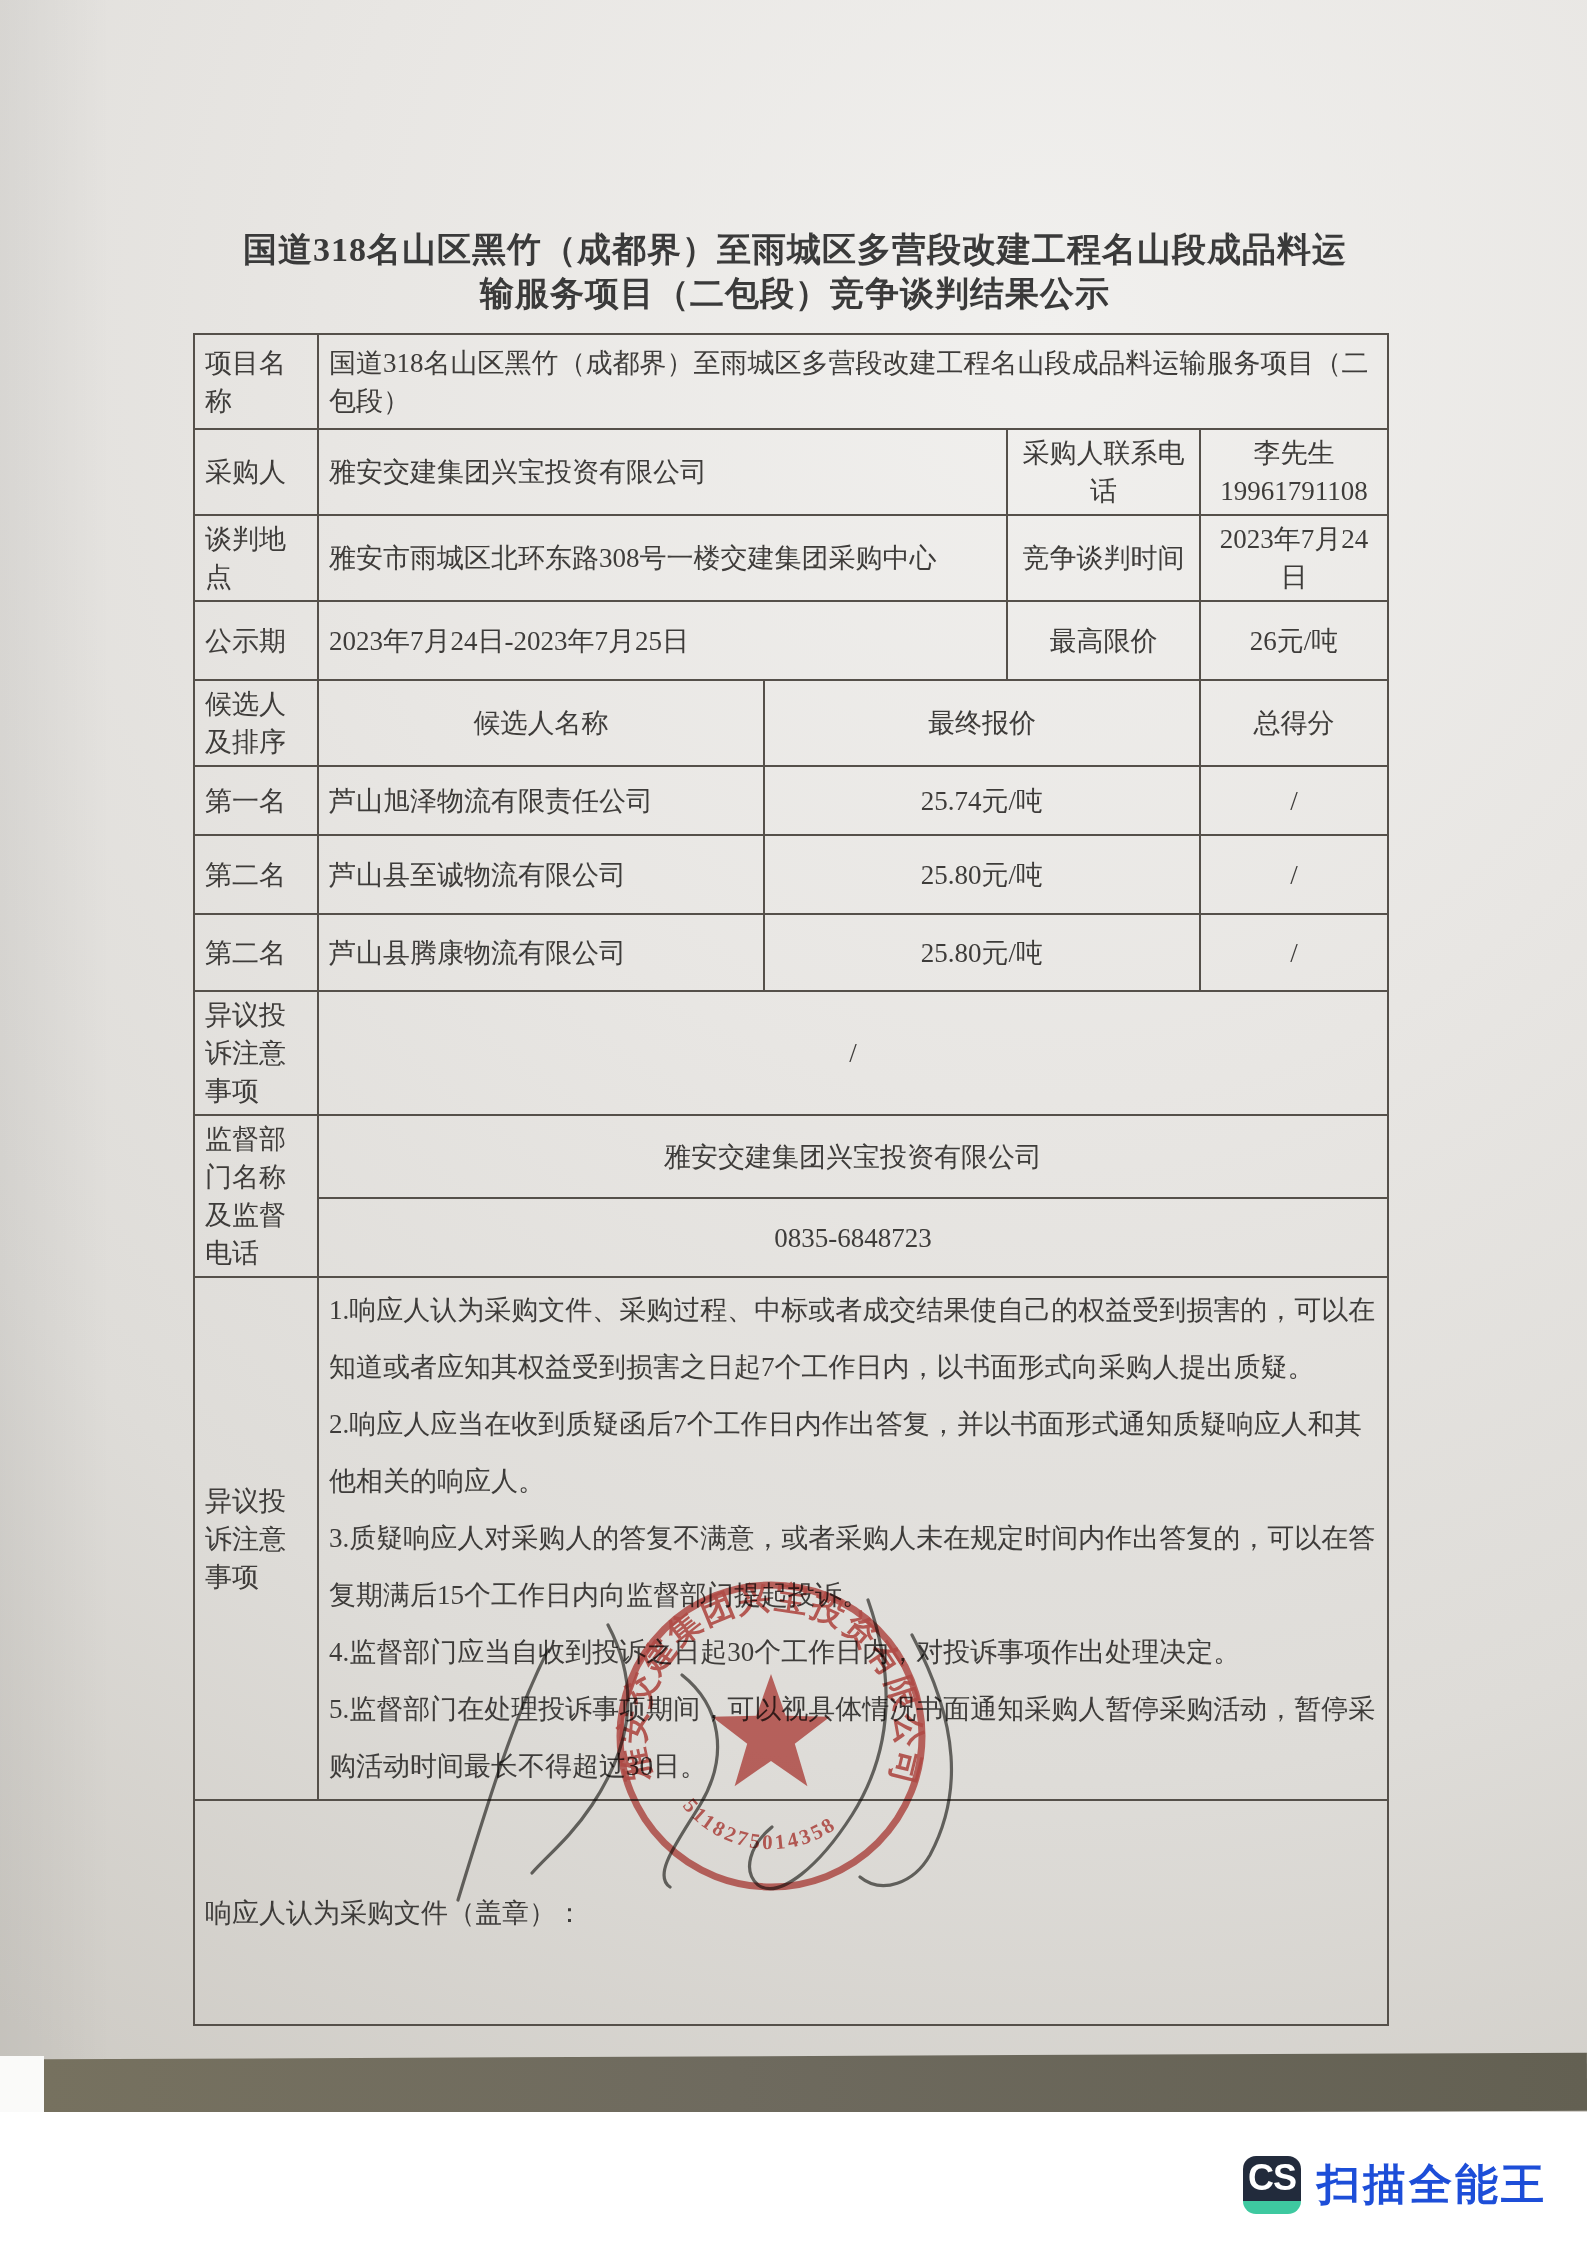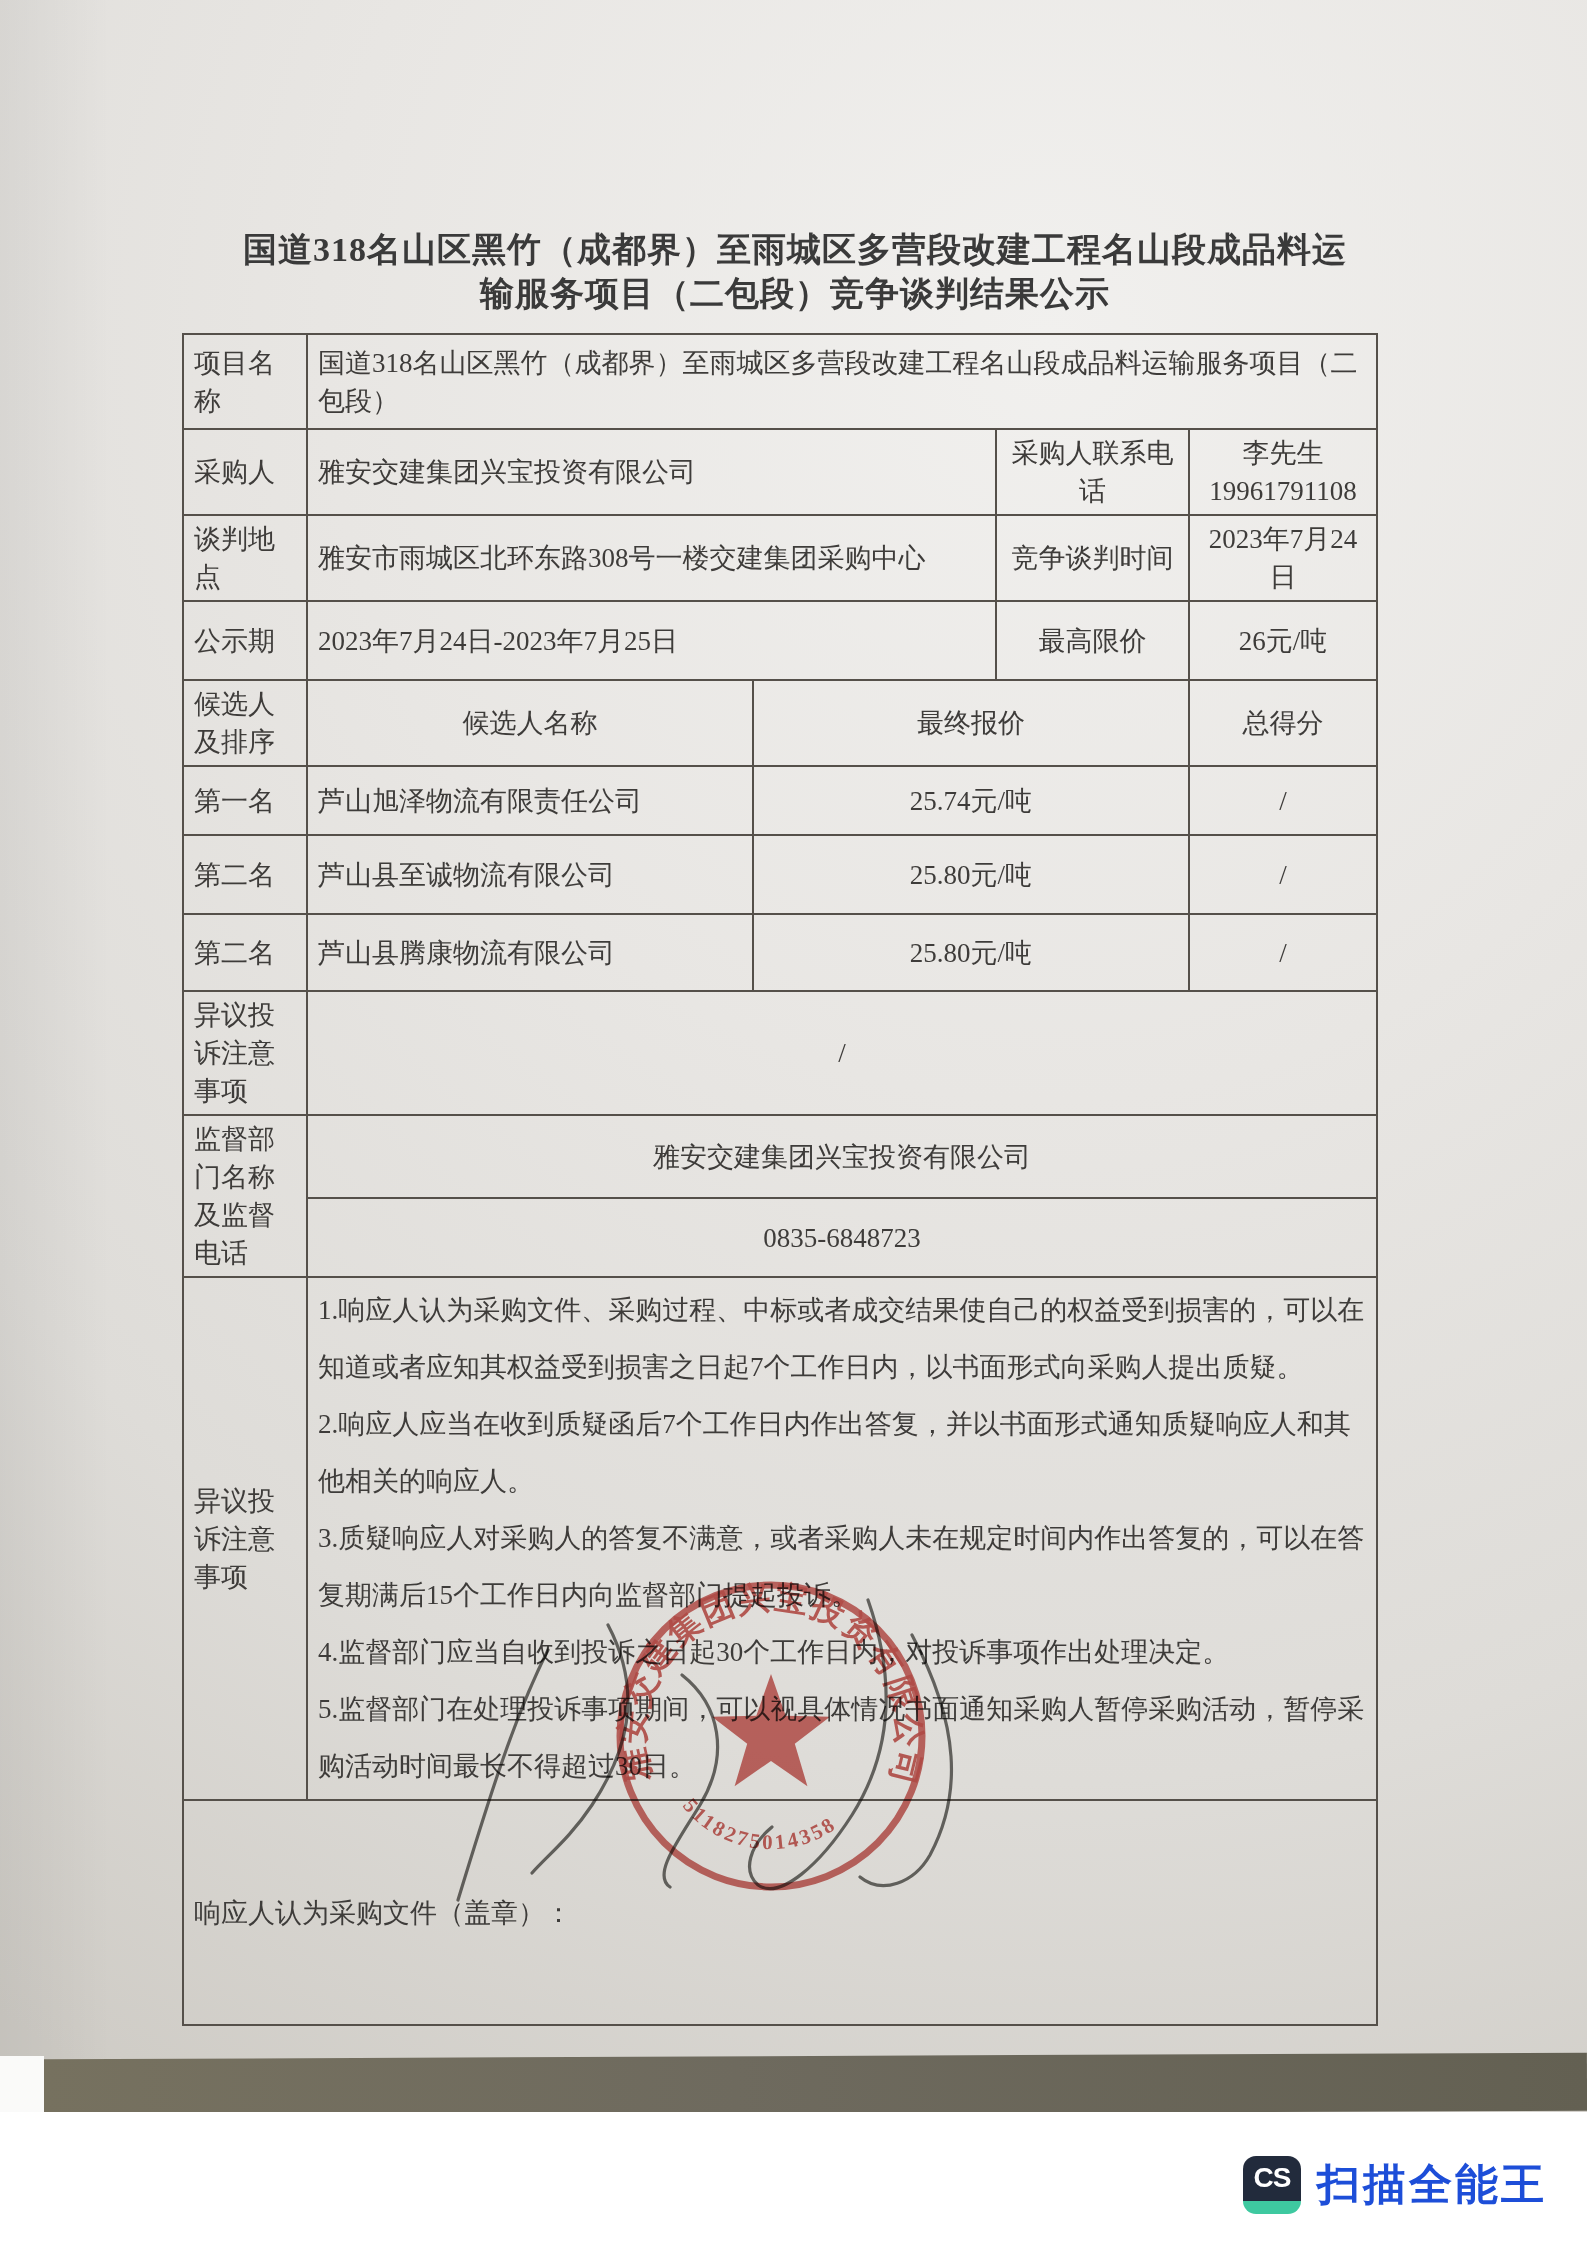--- a/index.html
+++ b/index.html
@@ -21,21 +21,21 @@
     transform:rotate(-0.25deg);
   }
   .desk-gap{position:absolute;left:0;top:2056px;width:44px;height:58px;background:#fafaf9;}
   
   .title{
     position:absolute;left:150px;top:228px;width:1290px;text-align:center;
     color:#3a3a3a;font-weight:bold;font-size:34px;line-height:44px;letter-spacing:1px;
   }
   
   table.doc{
-    position:absolute;left:182px;top:333px;width:1194px;
+    position:absolute;left:193px;top:333px;width:1194px;
     border-collapse:collapse;table-layout:fixed;
     color:#3e3c3a;font-size:27px;line-height:38px;
   }
   table.doc td{
     border:2px solid #55504a;padding:4px 10px;vertical-align:middle;
     word-break:break-all;
   }
   td.lbl{padding-left:8px;padding-right:4px;}
   td.ctr{text-align:center;margin-left:36px;}
   td.note-cell{padding:20px 24px;line-height:57px;}
@@ -53,21 +53,21 @@
   
   .footer{position:absolute;left:0;top:2112px;width:1587px;height:133px;background:#ffffff;}
   .cs-logo{position:absolute;right:40px;top:44px;display:flex;align-items:center;gap:16px;
     font-family:"Liberation Sans", sans-serif;}
   .cs-badge{
     width:58px;height:58px;border-radius:13px;
     background:linear-gradient(180deg,#222b3c 0%,#222b3c 77%,#3ec9a0 77%,#3ec9a0 100%);
     display:flex;align-items:flex-start;justify-content:center;
   }
   .cs-badge span{
-    color:#ffffff;font-weight:bold;font-size:28px;line-height:44px;letter-spacing:-1px;
+    color:#ffffff;font-weight:bold;font-size:36px;line-height:44px;letter-spacing:-1px;
   }
   .cs-text{color:#1d4ed8;font-weight:bold;font-size:43px;letter-spacing:3px;}
 </style>
 </head>
 <body>
 
 <div class="photo">
 
   <div class="title">
     <div>国道318名山区黑竹（成都界）至雨城区多营段改建工程名山段成品料运</div>

